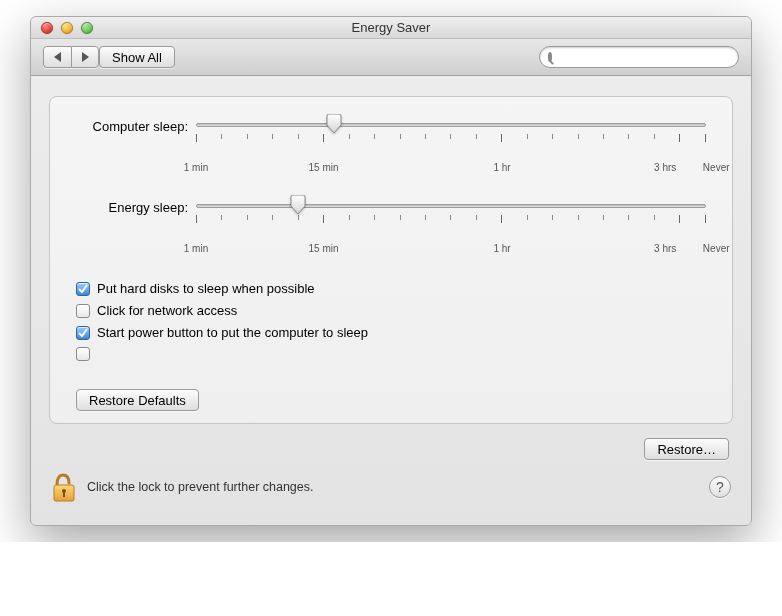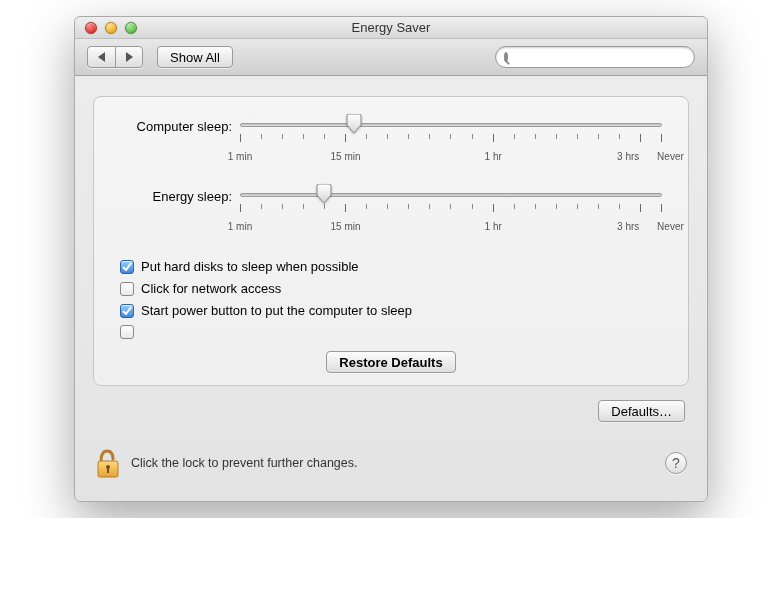--- a/index.html
+++ b/index.html
@@ -3,21 +3,21 @@
 <meta charset="utf-8">
 <style>
   * { box-sizing: border-box; margin: 0; padding: 0; }
   body {
     font-family: "Lucida Grande", "Helvetica Neue", Arial, sans-serif;
     font-size: 13px;
     background: #fff;
     color: #000;
   }
   .window {
-    width: 634px;
+    width: 722px;
     margin: 16px auto;
     background: linear-gradient(#ededed, #e3e3e3);
     border: 1px solid #aaa;
     border-radius: 6px;
     box-shadow: 0 18px 50px rgba(0,0,0,0.35);
   }
   .titlebar {
     height: 22px;
     background: linear-gradient(#efefef, #d8d8d8);
     border-bottom: 1px solid #bcbcbc;
@@ -46,21 +46,21 @@
     color: #333;
     pointer-events: none;
   }
   .toolbar {
     height: 37px;
     background: linear-gradient(#e8e8e8, #cfcfcf);
     border-bottom: 1px solid #9f9f9f;
     display: flex;
     align-items: center;
     padding: 0 12px;
-    gap: 14px;
+    gap: 0;
     justify-content: center;
   }
   .seg {
     display: flex;
     border-radius: 4px;
     overflow: hidden;
     box-shadow: 0 1px 0 rgba(255,255,255,0.6);
   }
   .seg .btn {
     width: 28px; height: 22px;
@@ -149,21 +149,21 @@
     justify-content: space-between;
     margin-top: 5px;
   }
   .tick {
     width: 1px; height: 5px; background: #888;
   }
   .tick.major { height: 8px; background:#666;}
   .ticklabels {
     position: relative;
     height: 14px;
-    margin-top: 9px;
+    margin-top: 20px;
     font-size: 10px;
     color: #555;
   }
   .ticklabels span { position: absolute; transform: translateX(-50%); white-space: nowrap; }
 
   .checks { margin-top: 20px; }
   .check-row {
     display: flex;
     align-items: center;
     gap: 7px;
@@ -178,30 +178,30 @@
     display: flex; align-items: center; justify-content: center;
     box-shadow: inset 0 1px 0 rgba(255,255,255,0.7);
   }
   .chk.checked {
     background: linear-gradient(#9cd0ff, #3d85d6);
     border-color: #2b64a7;
   }
   .chk.checked svg { display:block;}
 
   .panel-footer {
-    display:flex; justify-content:center; margin-top: 12px; font-weight: bold;
+    display:flex; justify-content:flex-start; margin-top: 28px;
   }
 
   .under-panel {
     display:flex; justify-content:flex-end; margin: 14px 4px 0 0;
   }
 
   .lockrow {
     display:flex; align-items:center; gap:10px;
-    margin-top: 25px;
+    margin-top: 11px;
     padding: 0 2px 8px;
   }
   .lock-icon { width:26px; height:32px; }
   .lockrow .txt { font-size:12.5px; color:#333; flex:1; }
   .help {
     width:22px;height:22px;border-radius:50%;
     background: linear-gradient(#fdfdfd,#e0e0e0);
     border:1px solid #9a9a9a;
     display:flex;align-items:center;justify-content:center;
     font-size:14px;color:#555;
@@ -367,21 +367,21 @@
           <div class="chk"></div>
         </div>
       </div>
 
       <div class="panel-footer">
         <div class="push-btn">Restore Defaults</div>
       </div>
     </div>
 
     <div class="under-panel">
-      <div class="push-btn">Defaults…</div>
+      <div class="push-btn">Restore…</div>
     </div>
 
     <div class="lockrow">
       <div class="lock-icon">
         <svg width="26" height="32" viewBox="0 0 26 32">
           <path d="M6 14 C6 7 8 4 12 4 C16 4 18 7 18 12" stroke="#b87c2a" stroke-width="3" fill="none" stroke-linecap="round"></path>
           <rect x="3" y="14" width="20" height="16" rx="2" fill="url(#lg)" stroke="#b87c2a"></rect>
           <defs>
               <linearGradient id="lg" x1="0" y1="0" x2="0" y2="1">
                 <stop offset="0" stop-color="#ffd776"></stop>

